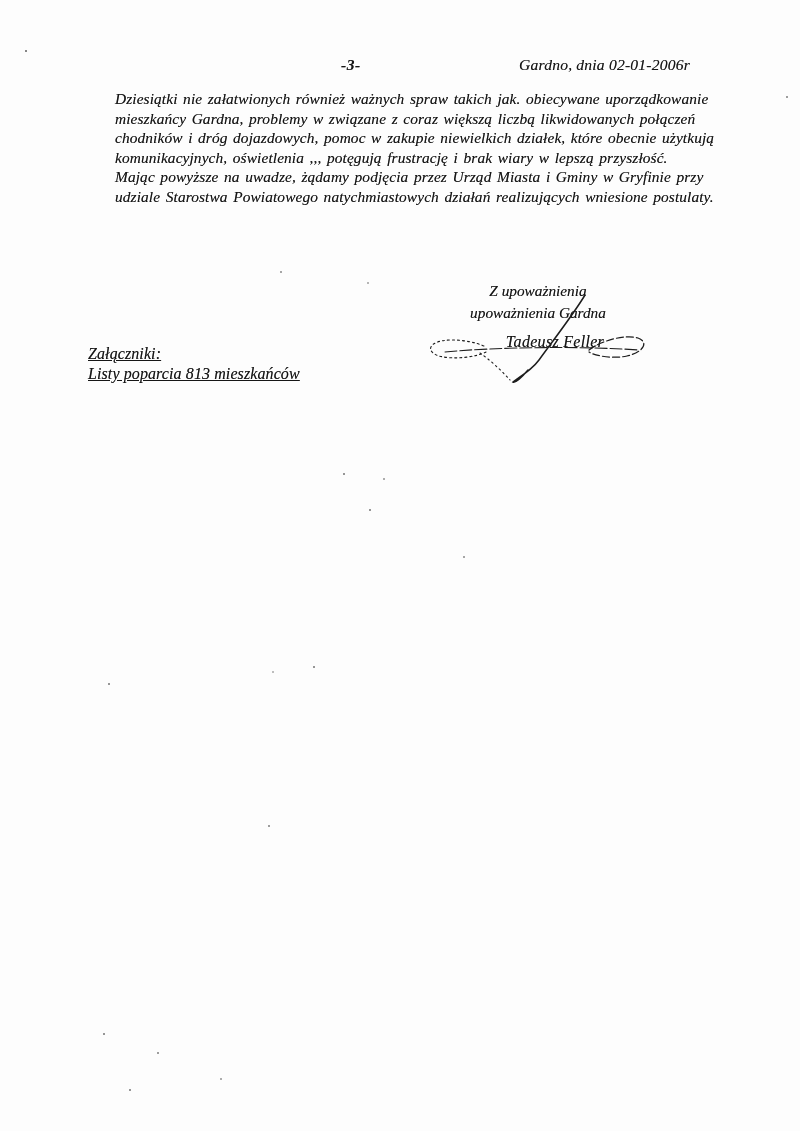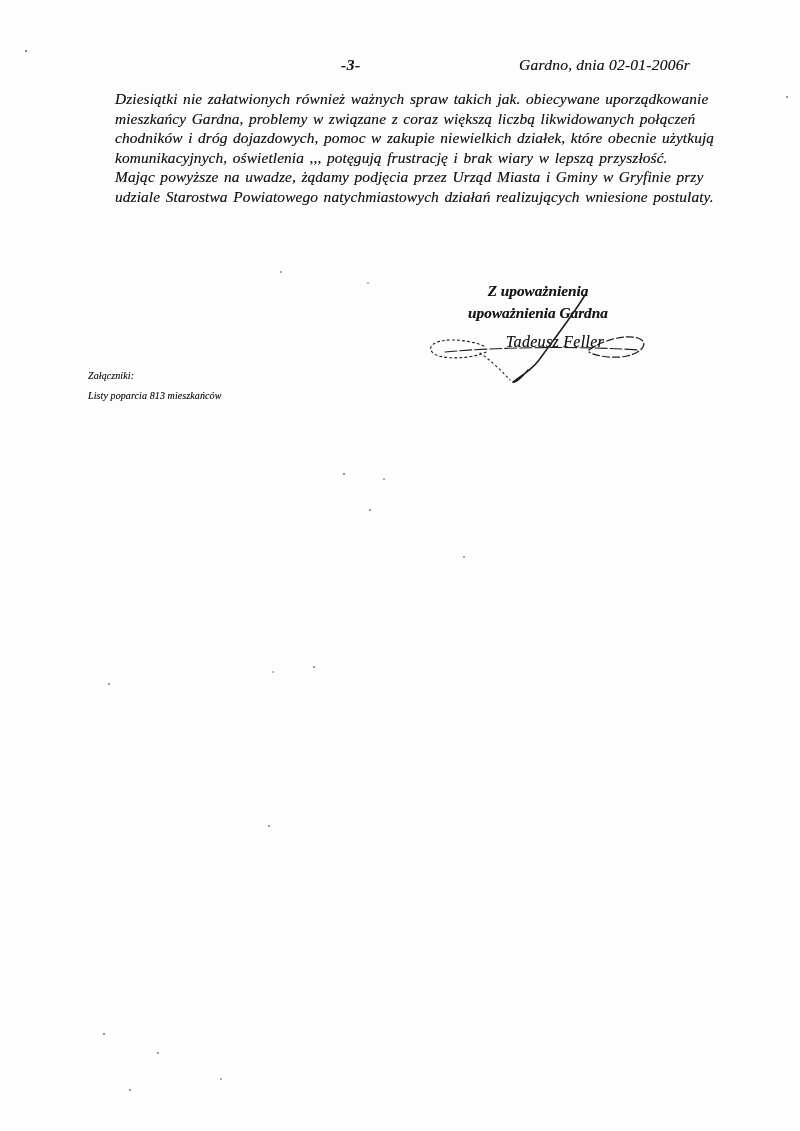--- a/index.html
+++ b/index.html
@@ -23,33 +23,33 @@
     position:absolute;left:519px;top:36px;
     font-size:15.6px;letter-spacing:0.2px;margin-top:20px;
   }
   .body-text{
     position:absolute;left:88px;top:89px;width:660px;
     font-size:15.4px;line-height:19.6px;
     letter-spacing:0.1px;word-spacing:1.6px;margin-left:27px;
   }
   .auth-block{
     position:absolute;left:448px;top:280px;width:180px;
-    text-align:center;font-size:15.3px;line-height:21.5px;font-weight:bold;
+    text-align:center;font-size:15.3px;line-height:21.5px;
   }
   .signer-name{
     position:absolute;left:472px;top:333px;width:166px;
     text-align:center;font-size:16px;letter-spacing:0.3px;
   }
   .sig-svg{
     position:absolute;left:425px;top:284px;width:225px;height:105px;
   }
   .sig-svg path{fill:none;stroke:#1d1d1d;stroke-linecap:round;}
   .attachments{
-    position:absolute;left:88px;top:366px;
-    font-size:10px;line-height:20px;letter-spacing:0.1px;
+    position:absolute;left:88px;top:344px;
+    font-size:16px;line-height:20px;letter-spacing:0.1px;text-decoration:underline;
   }
   .speck{
     position:absolute;width:2px;height:2px;background:#2a2a2a;border-radius:50%;
   }
 </style>
 </head>
 <body>
 
 <div class="page">
 

